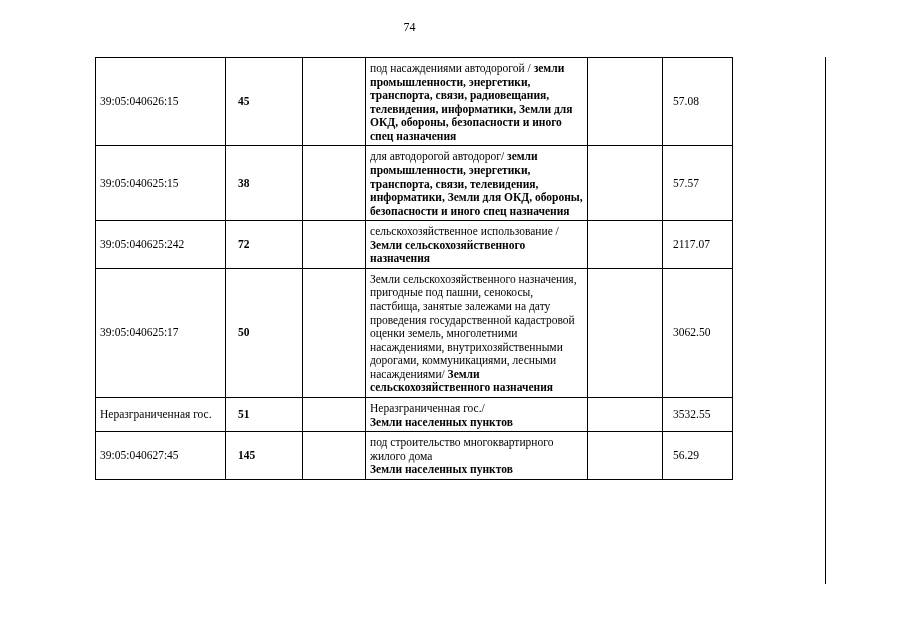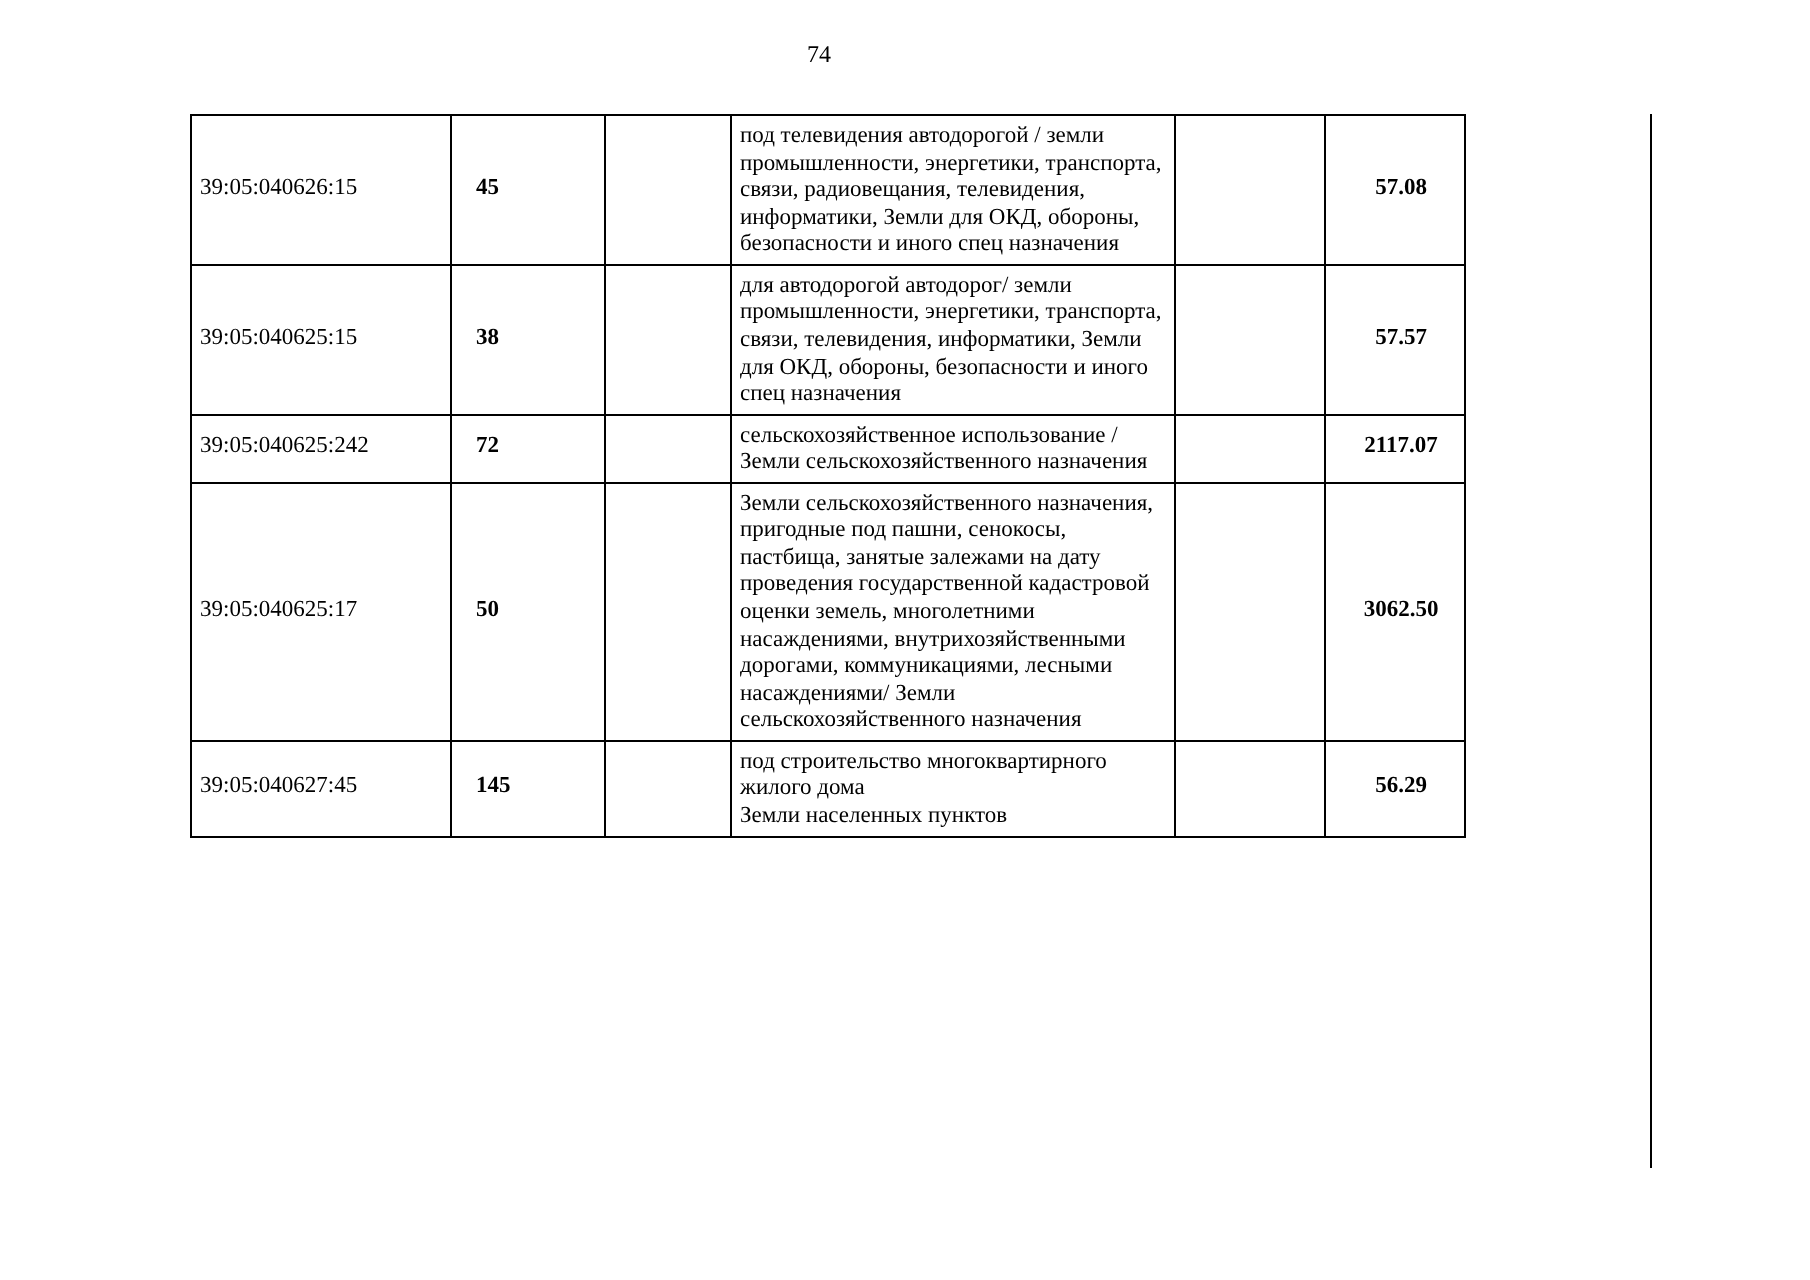--- a/index.html
+++ b/index.html
@@ -67,26 +67,25 @@
     font-weight: bold;
     font-size: 12.5px;
     text-align: left;
     padding-left: 12px !important;
     font-family: Liberation Serif, serif;
   }
   .use {
     vertical-align: top;
     padding-top: 4px !important;
   }
-  .use .b { font-weight: normal; }
+  .use .b { font-weight: bold; }
   .area {
-    text-align: center;
+    text-align: left;
     padding-left: 10px !important;
     font-size: 11.5px;
-    font-weight: bold;
   }
   .use-mid { vertical-align: middle; }
 </style>
 </head>
 <body>
 
 <div class="page">
 
   <div class="page-number">74</div>
 
@@ -99,21 +98,21 @@
       <col class="c-blank">
       <col class="c-use">
       <col class="c-b2">
       <col class="c-area">
     </colgroup>
     <tbody>
       <tr>
         <td class="cad">39:05:040626:15</td>
         <td class="num">45</td>
         <td class="blank"></td>
-        <td class="use"><span>под телевидения автодорогой /</span> <span class="b">земли промышленности, энергетики, транспорта, связи, радиовещания, телевидения, информатики, Земли для ОКД, обороны, безопасности и иного спец назначения</span></td>
+        <td class="use"><span>под насаждениями автодорогой /</span> <span class="b">земли промышленности, энергетики, транспорта, связи, радиовещания, телевидения, информатики, Земли для ОКД, обороны, безопасности и иного спец назначения</span></td>
         <td class="blank"></td>
         <td class="area">57.08</td>
       </tr>
       <tr>
         <td class="cad">39:05:040625:15</td>
         <td class="num">38</td>
         <td class="blank"></td>
         <td class="use"><span>для автодорогой автодорог/</span> <span class="b">земли промышленности, энергетики, транспорта, связи, телевидения, информатики, Земли для ОКД, обороны, безопасности и иного спец назначения</span></td>
         <td class="blank"></td>
         <td class="area">57.57</td>
@@ -128,20 +127,28 @@
       </tr>
       <tr>
         <td class="cad">39:05:040625:17</td>
         <td class="num">50</td>
         <td class="blank"></td>
         <td class="use"><span>Земли сельскохозяйственного назначения, пригодные под пашни, сенокосы, пастбища, занятые залежами на дату проведения государственной кадастровой оценки земель, многолетними насаждениями, внутрихозяйственными дорогами, коммуникациями, лесными насаждениями/</span> <span class="b">Земли сельскохозяйственного назначения</span></td>
         <td class="blank"></td>
         <td class="area">3062.50</td>
       </tr>
       <tr>
+        <td class="cad">Неразграниченная гос.</td>
+        <td class="num">51</td>
+        <td class="blank"></td>
+        <td class="use use-mid"><span>Неразграниченная гос./</span><br><span class="b">Земли населенных пунктов</span></td>
+        <td class="blank"></td>
+        <td class="area">3532.55</td>
+      </tr>
+      <tr>
         <td class="cad">39:05:040627:45</td>
         <td class="num">145</td>
         <td class="blank"></td>
         <td class="use"><span>под строительство многоквартирного жилого дома</span><br><span class="b">Земли населенных пунктов</span></td>
         <td class="blank"></td>
         <td class="area">56.29</td>
       </tr>
     </tbody>
   </table>
 

